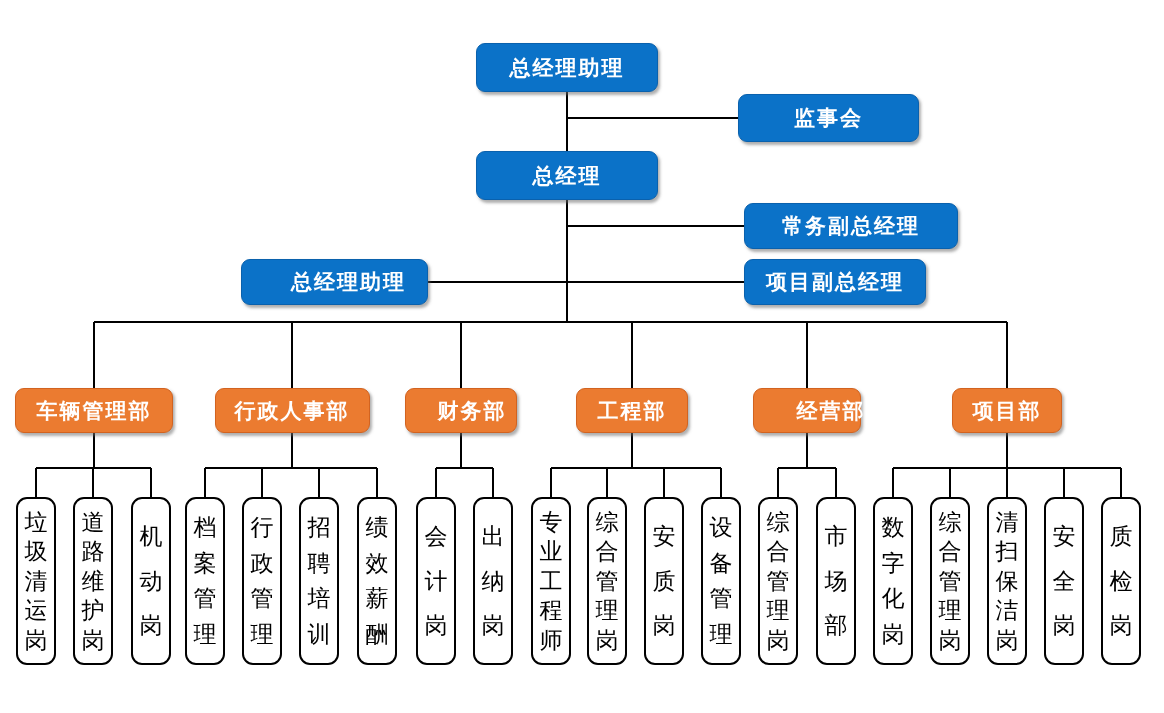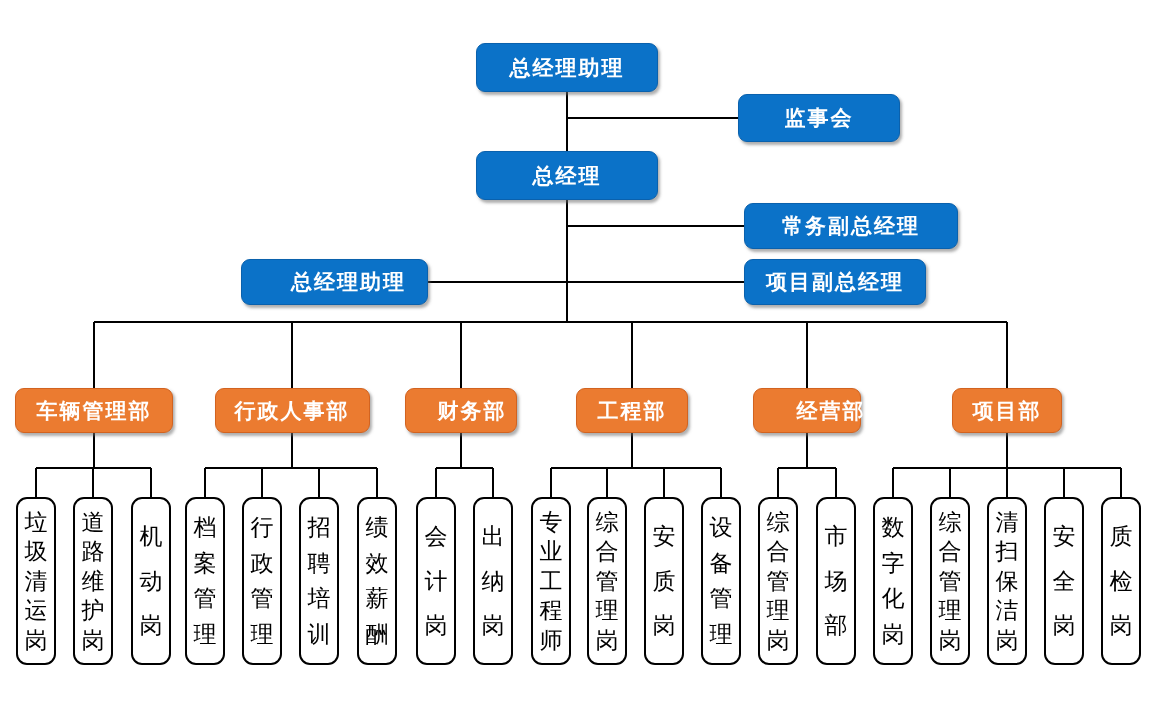--- a/index.html
+++ b/index.html
@@ -78,21 +78,21 @@
       <line x1="950" y1="468" x2="950" y2="497" stroke="#000000" stroke-width="1.2"></line>
       <line x1="1007" y1="468" x2="1007" y2="497" stroke="#000000" stroke-width="1.2"></line>
       <line x1="1064" y1="468" x2="1064" y2="497" stroke="#000000" stroke-width="1.2"></line>
       <line x1="1121" y1="468" x2="1121" y2="497" stroke="#000000" stroke-width="1.2"></line>
     </svg>
 
   <div class="node blue" style="left:476px;top:43px;width:182px;height:49px;">
     <span>总经理助理</span>
   </div>
 
-  <div class="node blue" style="left:738px;top:94px;width:162px;height:48px;">
+  <div class="node blue" style="left:738px;top:94px;width:181px;height:48px;">
     <span>监事会</span>
   </div>
 
   <div class="node blue" style="left:476px;top:151px;width:182px;height:49px;">
     <span>总经理</span>
   </div>
 
   <div class="node blue" style="left:744px;top:203px;width:214px;height:46px;">
     <span>常务副总经理</span>
   </div>

